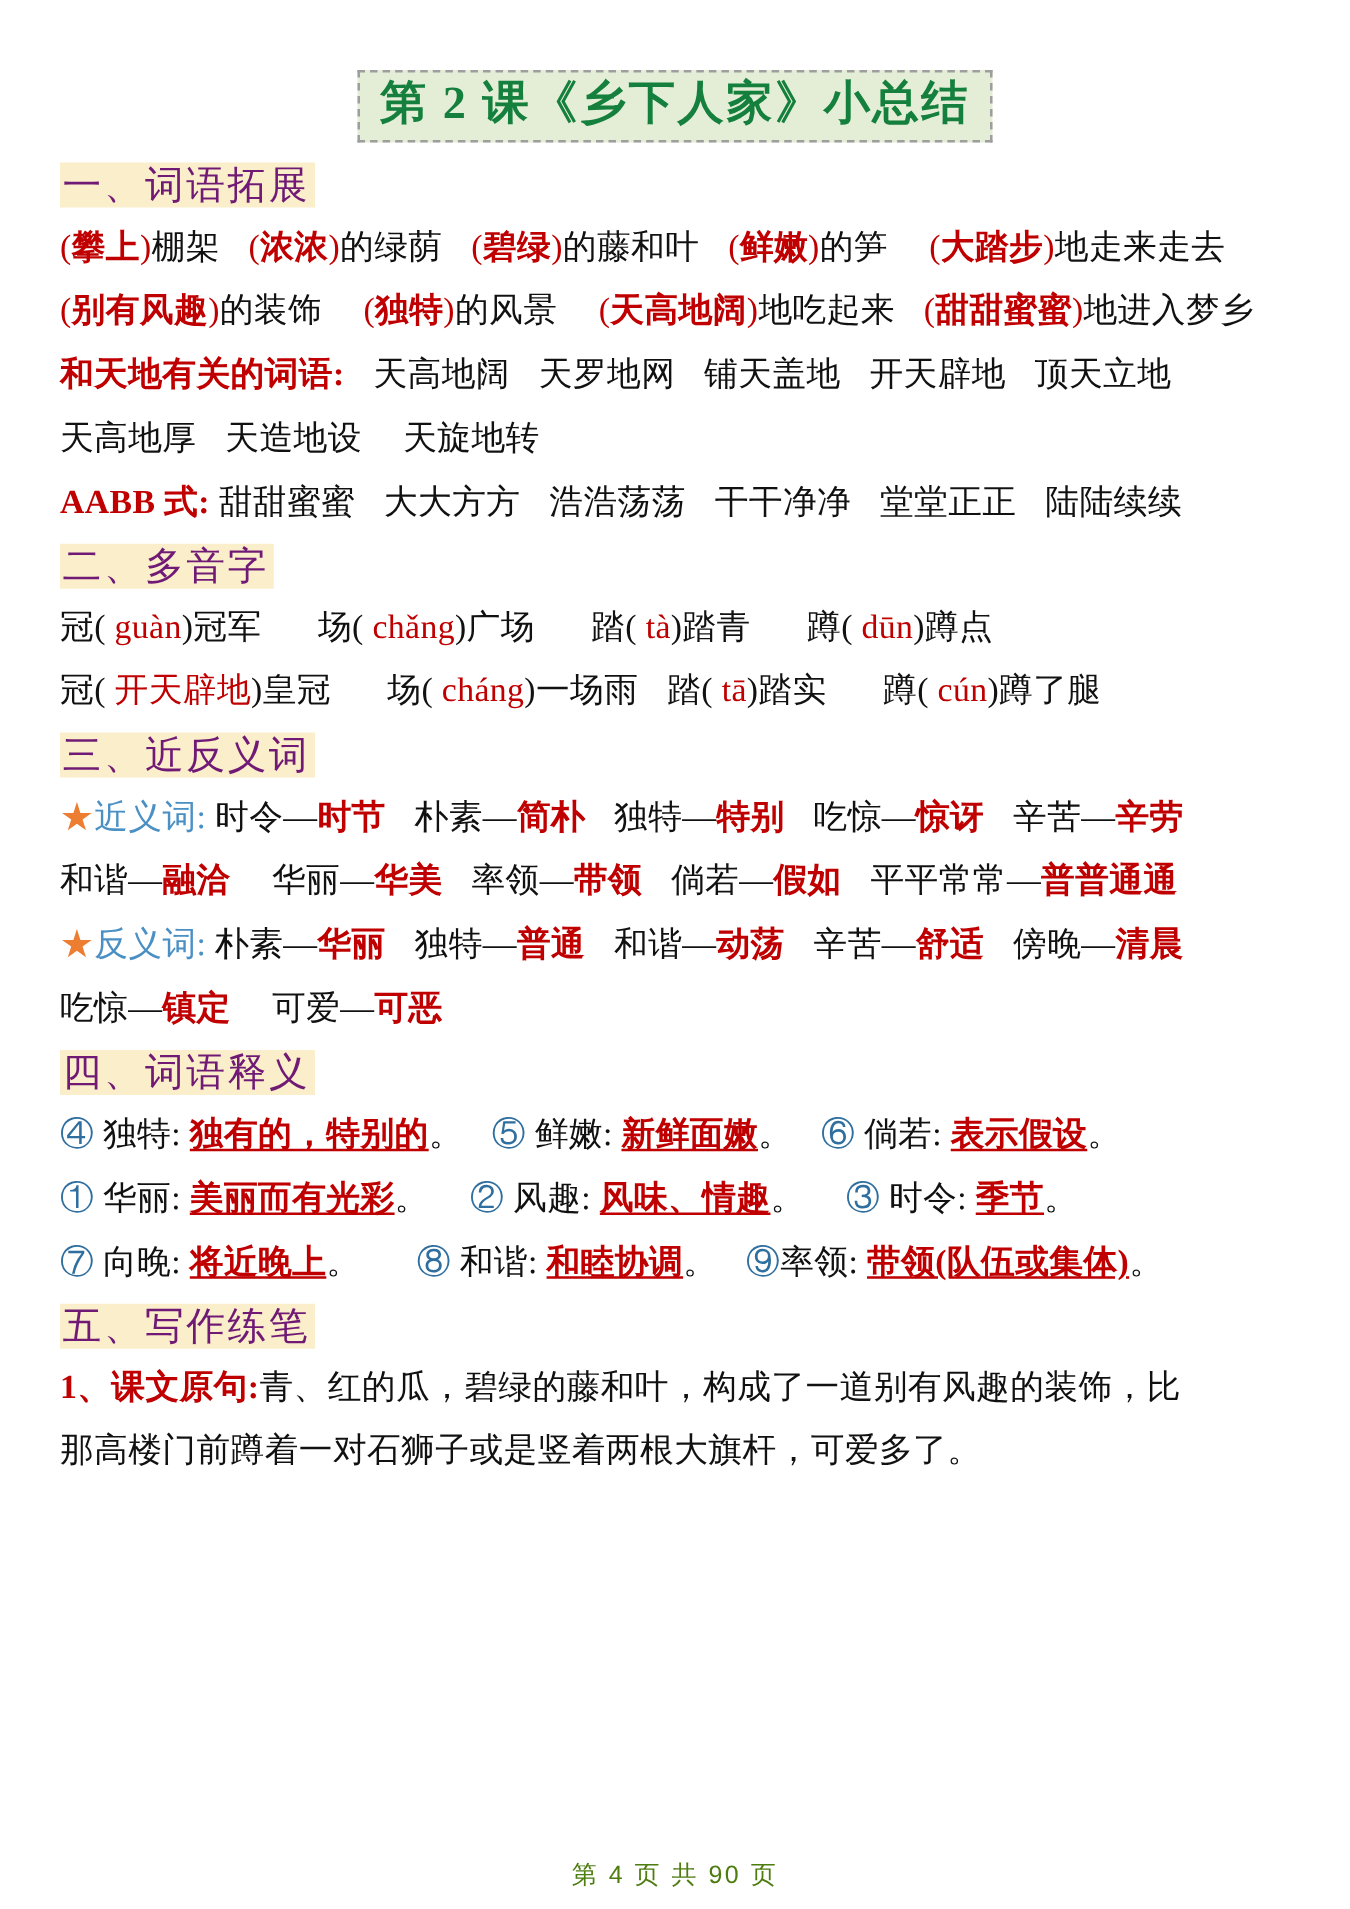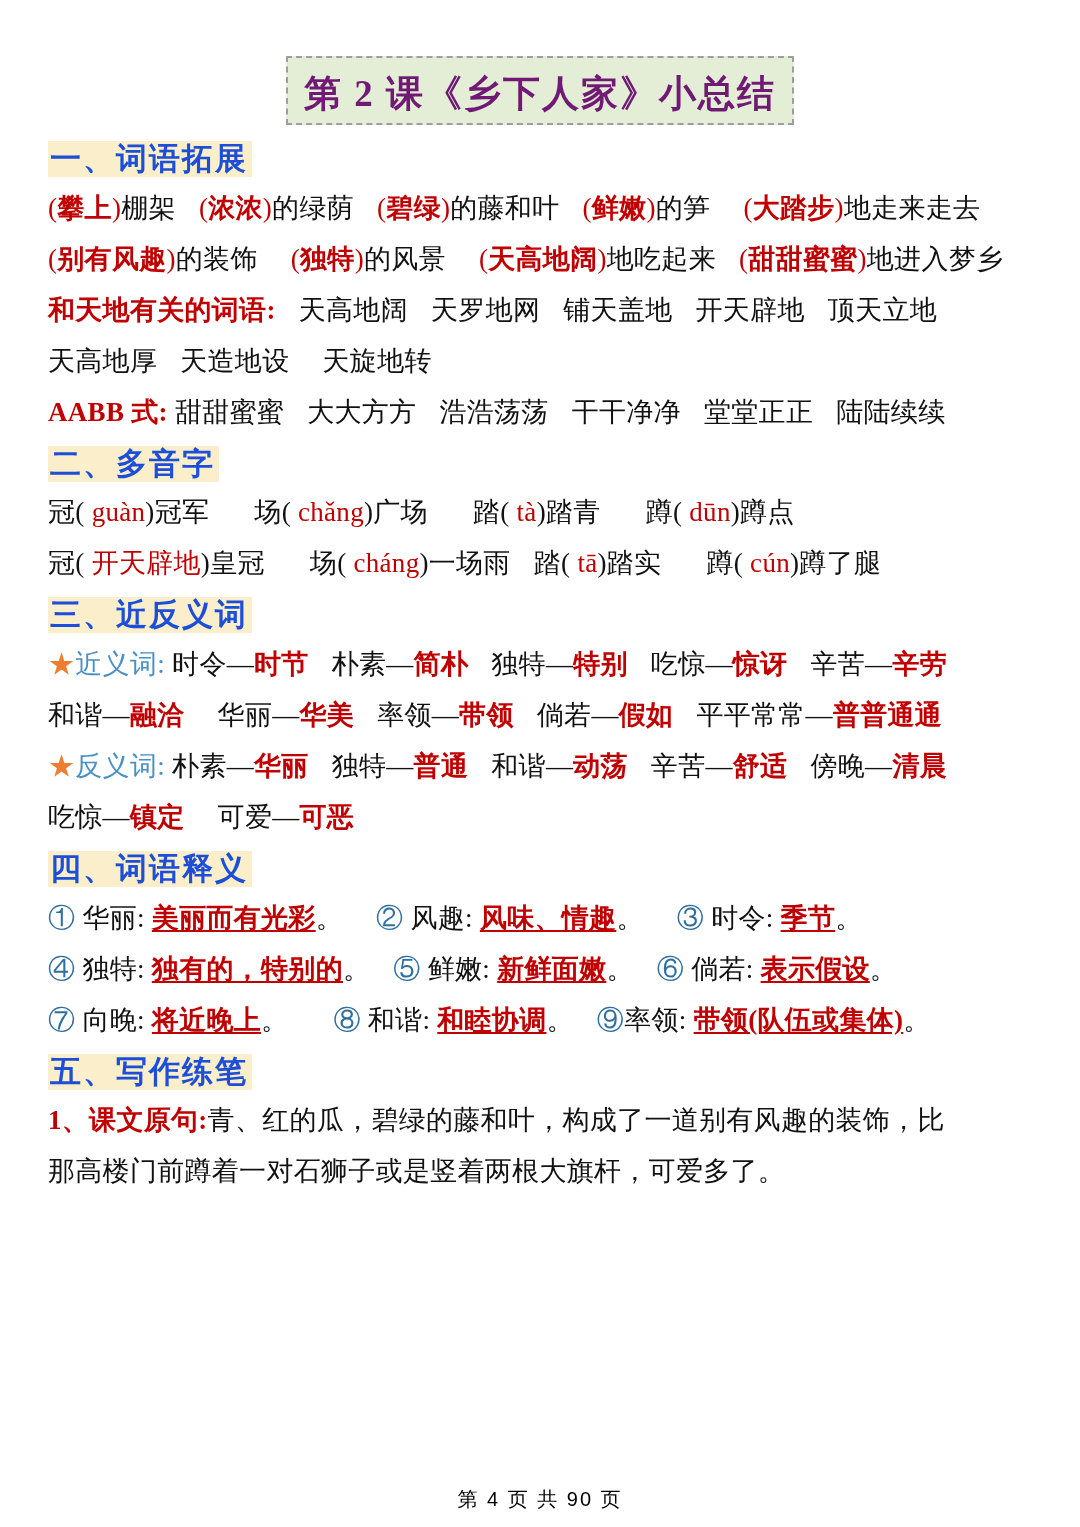--- a/index.html
+++ b/index.html
@@ -25,38 +25,38 @@
 
   
   .title-wrap {
     text-align: center;
     margin: 0 0 14px 0;
   }
   .doc-title {
     display: inline-block;
     background: #e4eed6;
     border: 2px dashed #9e9e9e;
-    padding: 13px 16px 7px 16px;
+    padding: 2px 16px 7px 16px;
     font-size: 37px;
     font-weight: bold;
     letter-spacing: 2px;
     line-height: 1.22;
-    color: #701a75;
+    color: #15803d;
   }
 
   
   .sec-head {
     margin: 6px 0 4px 8px;
   }
   .sec-head span.hl {
     background: #faeecb;
     font-size: 31px;
-    font-weight: bold;
+    font-weight: normal;
     letter-spacing: 2px;
-    color: #1d4ed8;
+    color: #701a75;
     padding: 0 4px 1px 2px;
     line-height: 1.28;
   }
 
   
   .line {
     font-size: 27px;
     line-height: 51px;
     margin-left: 8px;
     white-space: nowrap;
@@ -84,21 +84,21 @@
   .py { color: #c00000; }
 
   
   .footer {
     position: absolute;
     left: 0;
     right: 0;
     bottom: 14px;
     text-align: center;
     font-size: 20px;
-    color: #000000;
+    color: #4d7c0f;
     letter-spacing: 2px;
     font-family: "Liberation Sans", sans-serif;
   }
 </style>
 </head>
 <body>
 
 <div class="page">
 
   <div class="title-wrap">
@@ -197,47 +197,47 @@
     <span>傍晚</span>—<span class="redb">清晨</span>
   </div>
 
   <div class="line">
     <span>吃惊</span>—<span class="redb">镇定</span><span class="gap-m"></span>
     <span>可爱</span>—<span class="redb">可恶</span>
   </div>
 
   <div class="sec-head">
     <span class="hl">四、词语释义</span>
+  </div>
+
+  <div class="line">
+    <span class="cnum">④</span>
+    <span>独特:</span>
+    <span class="rub">独有的，特别的</span><span>。</span><span class="gap-s"></span>
+    <span class="cnum">⑤</span>
+    <span>鲜嫩:</span>
+    <span class="rub">新鲜面嫩</span><span>。</span><span class="gap-s"></span>
+    <span class="cnum">⑥</span>
+    <span>倘若:</span>
+    <span class="rub">表示假设</span><span>。</span>
   </div>
 
   <div class="line">
     <span class="cnum">①</span>
     <span>华丽:</span>
     <span class="rub">美丽而有光彩</span><span>。</span><span class="gap-m"></span>
     <span class="cnum">②</span>
     <span>风趣:</span>
     <span class="rub">风味、情趣</span><span>。</span><span class="gap-m"></span>
     <span class="cnum">③</span>
     <span>时令:</span>
     <span class="rub">季节</span><span>。</span>
   </div>
 
   <div class="line">
-    <span class="cnum">④</span>
-    <span>独特:</span>
-    <span class="rub">独有的，特别的</span><span>。</span><span class="gap-s"></span>
-    <span class="cnum">⑤</span>
-    <span>鲜嫩:</span>
-    <span class="rub">新鲜面嫩</span><span>。</span><span class="gap-s"></span>
-    <span class="cnum">⑥</span>
-    <span>倘若:</span>
-    <span class="rub">表示假设</span><span>。</span>
-  </div>
-
-  <div class="line">
     <span class="cnum">⑦</span>
     <span>向晚:</span>
     <span class="rub">将近晚上</span><span>。</span><span class="gap-l"></span>
     <span class="cnum">⑧</span>
     <span>和谐:</span>
     <span class="rub">和睦协调</span><span>。</span><span class="gap-s"></span>
     <span class="cnum">⑨</span><span>率领:</span>
     <span class="rub">带领(队伍或集体)</span><span>。</span>
   </div>
 

